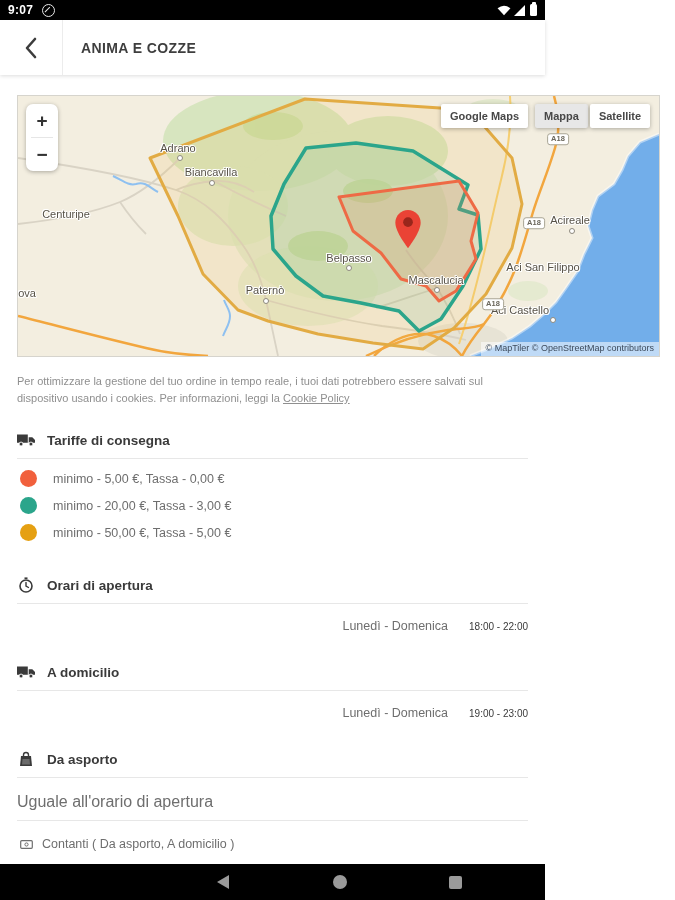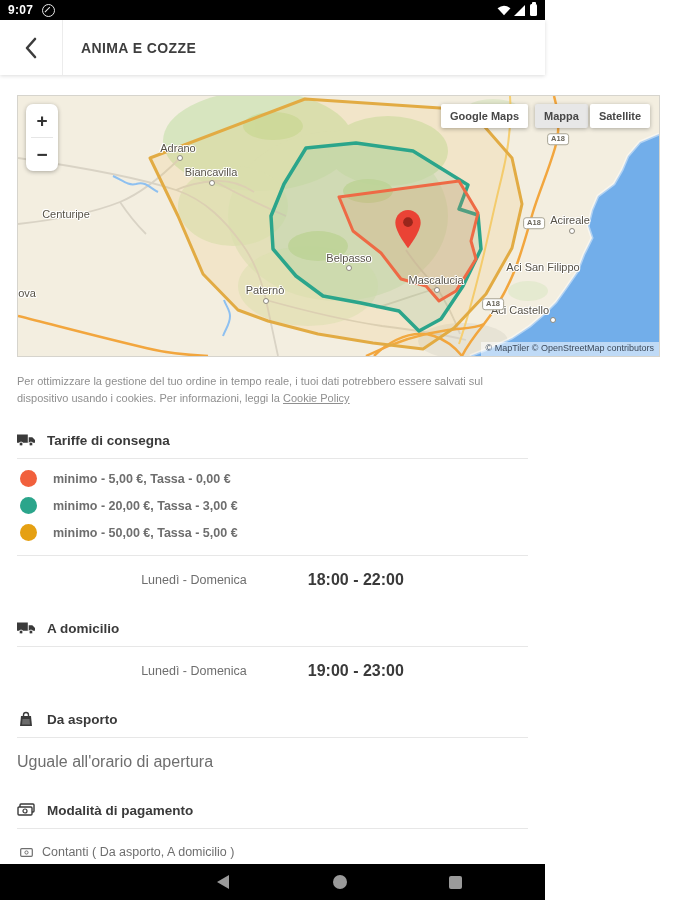--- a/index.html
+++ b/index.html
@@ -57,24 +57,24 @@
   .cookie a{color:#8f8f8f;text-decoration:underline;cursor:pointer;}
 
   
   .section-head{display:flex;align-items:center;margin:24px 17px 0 17px;gap:12px;}
   .section-head .ic{width:18px;height:18px;display:flex;align-items:center;justify-content:center;}
   .section-title{font-size:13.5px;font-weight:700;color:#3a3a3a;}
   .rule{height:1px;background:#e7e7e7;margin:9px 17px 0 17px;}
   .fee-list{margin:6px 17px 0 17px;}
   .fee-item{display:flex;align-items:center;height:27px;gap:16px;padding-left:3px;}
   .fee-dot{width:17px;height:17px;border-radius:50%;flex:0 0 auto;}
-  .fee-text{font-size:12.5px;color:#6e6e6e;font-weight:bold;}
-  .hours-row{display:flex;justify-content:center;align-items:center;margin:15px 17px 0 17px;gap:21px;}
+  .fee-text{font-size:12.5px;color:#6e6e6e;}
+  .hours-row{display:flex;justify-content:flex-end;align-items:center;margin:15px 17px 0 17px;gap:21px;}
   .hours-label{font-size:12.5px;color:#6e6e6e;}
-  .hours-value{font-size:16px;font-weight:700;color:#3a3a3a;margin-left:40px;}
+  .hours-value{font-size:10px;font-weight:400;color:#3a3a3a;}
   .note-row{margin:15px 17px 4px 17px;font-size:16px;color:#6e6e6e;}
   .pay-row{display:flex;align-items:center;gap:9px;margin:14px 17px 0 20px;}
   .pay-text{font-size:12.5px;color:#6e6e6e;}
 
   
   .nav-bar{position:absolute;left:0;right:0;bottom:0;height:36px;background:#000;z-index:60;
     display:flex;align-items:center;}
   .nav-back{position:absolute;left:217px;top:11px;width:0;height:0;cursor:pointer;
     border-top:7px solid transparent;border-bottom:7px solid transparent;border-right:12px solid #9a9a9a;}
   .nav-home{position:absolute;left:333px;top:11px;width:14px;height:14px;border-radius:50%;background:#9a9a9a;cursor:pointer;}
@@ -232,20 +232,30 @@
       <div class="fee-item">
         <span class="fee-dot" style="background: rgb(43, 165, 139);"></span>
         <span class="fee-text">minimo - 20,00 €, Tassa - 3,00 €</span>
       </div>
       <div class="fee-item">
         <span class="fee-dot" style="background: rgb(229, 160, 18);"></span>
         <span class="fee-text">minimo - 50,00 €, Tassa - 5,00 €</span>
       </div>
     </div>
 
+    <div class="section-head" style="margin-top:30px">
+      <span class="ic">
+        <svg width="16" height="16" viewBox="0 0 16 16">
+            <circle cx="8" cy="9" r="6" fill="none" stroke="#3a3a3a" stroke-width="1.6"></circle>
+            <path d="M8 5.5V9l2.5 1.5" fill="none" stroke="#3a3a3a" stroke-width="1.4" stroke-linecap="round"></path>
+            <path d="M6.5 1.2h3" stroke="#3a3a3a" stroke-width="1.6"></path>
+          </svg>
+      </span>
+      <span class="section-title">Orari di apertura</span>
+    </div>
     <div class="rule"></div>
     <div class="hours-row">
       <span class="hours-label">Lunedì - Domenica</span>
       <span class="hours-value">18:00 - 22:00</span>
     </div>
 
     <div class="section-head" style="margin-top:30px">
       <span class="ic">
         <svg width="18" height="14" viewBox="0 0 20 14">
             <path d="M0 1h12v9H0z M13 4h4l3 3v3h-7z" fill="#3a3a3a"></path>
@@ -267,30 +277,20 @@
             <path d="M2 5h10l1 10H1z" fill="#3a3a3a"></path>
             <path d="M4.5 7V4a2.5 2.5 0 0 1 5 0v3" fill="none" stroke="#3a3a3a" stroke-width="1.4"></path>
             <path d="M3.5 8h7l.5 5.5h-8z" fill="#fff" opacity=".25"></path>
           </svg>
       </span>
       <span class="section-title">Da asporto</span>
     </div>
     <div class="rule"></div>
     <div class="note-row">Uguale all'orario di apertura</div>
 
-    <div class="section-head" style="margin-top:30px">
-      <span class="ic">
-        <svg width="18" height="14" viewBox="0 0 18 14">
-            <rect x="3" y="1" width="14" height="8" rx="1" fill="none" stroke="#3a3a3a" stroke-width="1.4"></rect>
-            <rect x="1" y="4" width="14" height="8" rx="1" fill="#fff" stroke="#3a3a3a" stroke-width="1.4"></rect>
-            <circle cx="8" cy="8" r="2" fill="none" stroke="#3a3a3a" stroke-width="1.2"></circle>
-          </svg>
-      </span>
-      <span class="section-title">Modalità di pagamento</span>
-    </div>
     <div class="rule"></div>
     <div class="pay-row">
       <span>
         <svg width="13" height="9" viewBox="0 0 13 9">
             <rect x="0.7" y="0.7" width="11.6" height="7.6" rx="1" fill="none" stroke="#6e6e6e" stroke-width="1.2"></rect>
             <circle cx="6.5" cy="4.5" r="1.6" fill="none" stroke="#6e6e6e" stroke-width="1"></circle>
           </svg>
       </span>
       <span class="pay-text">Contanti ( Da asporto, A domicilio )</span>
     </div>

